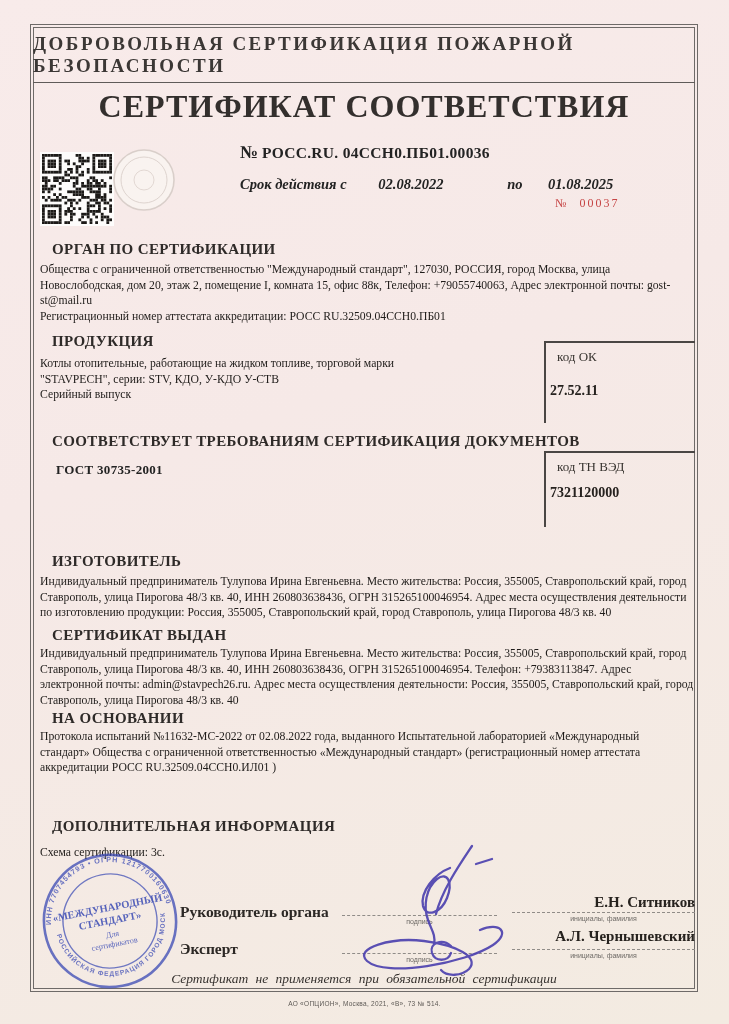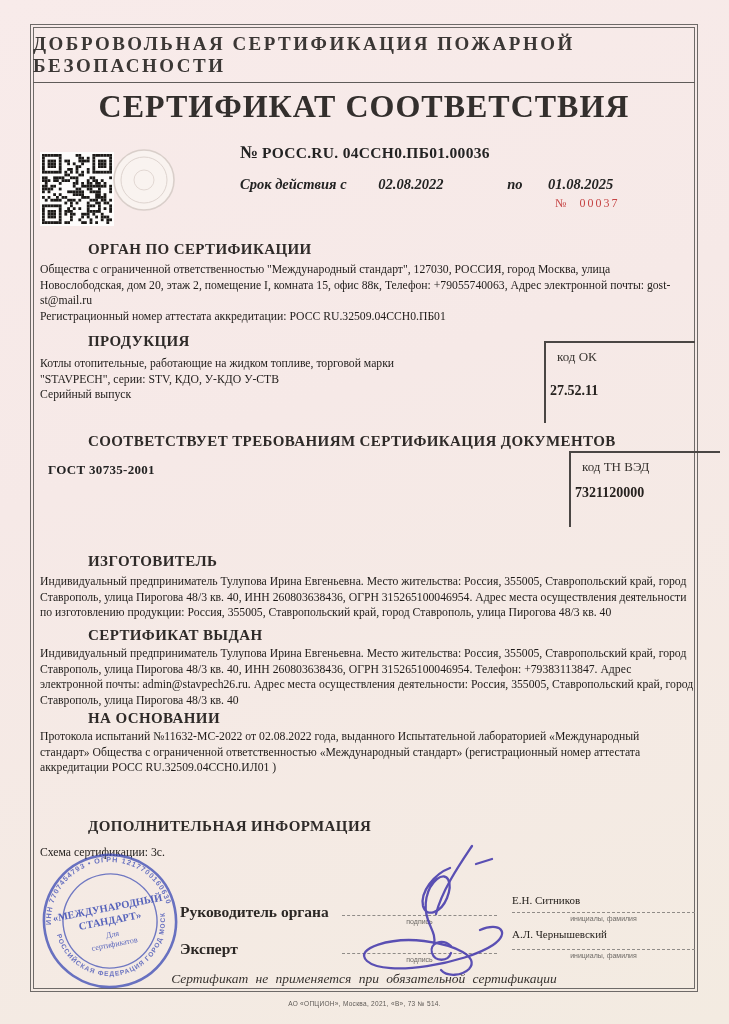--- a/index.html
+++ b/index.html
@@ -29,30 +29,30 @@
   .num-sign { font-size:18px; font-weight:bold; }
   .num-val { font-weight:bold; letter-spacing:0.3px; }
   .validity { left:240px; top:176px; font-size:14.5px; font-weight:bold; }
   .validity span { display:inline-block;font-style:italic; }
   .v-from { margin-left:28px; }
   .v-po   { margin-left:60px; }
   .v-to   { margin-left:22px; }
   .serial { left:555px; top:196px; font-size:12px; letter-spacing:1px; font-weight:500; }
   .qr-wrap { left:40px; top:152px; width:74px; height:74px; background:#fdfcfb; padding:2px; }
   .emboss { left:112px; top:148px; }
-  .sec-title { font-weight:bold; font-size:15px; letter-spacing:0.4px; color:#2e2a28;margin-left:36px; }
+  .sec-title { font-weight:bold; font-size:15px; letter-spacing:0.4px; color:#2e2a28; }
   .body-txt { font-size:11.7px; line-height:1.33; color:#1f1c1a; }
   .code-box { border-top:2px solid #4a4644; border-left:2px solid #4a4644; }
   .code-label { position:absolute; left:11px; top:6px; font-size:13px; color:#37332f; }
   .code-value { position:absolute; left:4px; font-size:14px; font-weight:600; color:#26221f; }
   .gost { font-size:13px; font-weight:600; letter-spacing:0.3px; }
   .sig-label { font-weight:bold; font-size:15.5px; color:#2c2825; }
   .sig-line { border-top:1px dashed #908c88; }
   .sig-cap { font-family:"Liberation Sans", sans-serif; font-size:7px; color:#6e6a66; text-align:center; }
-  .sig-name { font-size:11px; text-align:left; color:#26221e; }
+  .sig-name { font-size:15px; text-align:right; color:#26221e;font-weight:bold; }
   .disclaimer {
     left:33px; top:971px; width:662px; text-align:center;
     font-style:italic; font-size:13.5px; word-spacing:4px; color:#36322f;
   }
   .print-info {
     left:0; top:1000px; width:729px; text-align:center;
     font-family:"Liberation Sans", sans-serif; font-size:6.5px; color:#5d5955; letter-spacing:0.3px;
   }
   .stamp-wrap { left:34px; top:851px; width:152px; height:140px; transform:rotate(-11deg); opacity:0.88; }
   .sig-svg { left:330px; top:838px; width:205px; height:152px; }
@@ -407,22 +407,22 @@
     <div>Котлы отопительные, работающие на жидком топливе, торговой марки</div>
     <div>"STAVPECH", серии: STV, КДО, У-КДО У-СТВ</div>
     <div>Серийный выпуск</div>
   </div>
   <div class="abs code-box" style="left:544px; top:341px; width:151px; height:82px;">
     <div class="code-label">код ОК</div>
     <div class="code-value" style="top:40px;">27.52.11</div>
   </div>
 
   <div class="abs sec-title" style="left:52px; top:433px;">СООТВЕТСТВУЕТ ТРЕБОВАНИЯМ СЕРТИФИКАЦИЯ ДОКУМЕНТОВ</div>
-  <div class="abs gost" style="left:48px; top:462px;">ГОСТ  30735-2001</div>
-  <div class="abs code-box" style="left:544px; top:451px; width:151px; height:76px;margin-left:25px;">
+  <div class="abs gost" style="left:56px; top:462px;">ГОСТ  30735-2001</div>
+  <div class="abs code-box" style="left:544px; top:451px; width:151px; height:76px;">
     <div class="code-label">код ТН ВЭД</div>
     <div class="code-value" style="top:32px;">7321120000</div>
   </div>
 
   <div class="abs sec-title" style="left:52px; top:553px;">ИЗГОТОВИТЕЛЬ</div>
   <div class="abs body-txt" style="left:40px; top:574px; width:654px;">Индивидуальный предприниматель Тулупова Ирина Евгеньевна. Место жительства: Россия, 355005, Ставропольский край, город Ставрополь, улица Пирогова 48/3 кв. 40, ИНН 260803638436, ОГРН 315265100046954. Адрес места осуществления деятельности по изготовлению продукции: Россия, 355005, Ставропольский край, город Ставрополь, улица Пирогова 48/3 кв. 40</div>
 
   <div class="abs sec-title" style="left:52px; top:627px;">СЕРТИФИКАТ ВЫДАН</div>
   <div class="abs body-txt" style="left:40px; top:646px; width:654px;">Индивидуальный предприниматель Тулупова Ирина Евгеньевна. Место жительства: Россия, 355005, Ставропольский край, город Ставрополь, улица Пирогова 48/3 кв. 40, ИНН 260803638436, ОГРН 315265100046954. Телефон: +79383113847. Адрес электронной почты: admin@stavpech26.ru. Адрес места осуществления деятельности: Россия, 355005, Ставропольский край, город Ставрополь, улица Пирогова 48/3 кв. 40</div>
 

